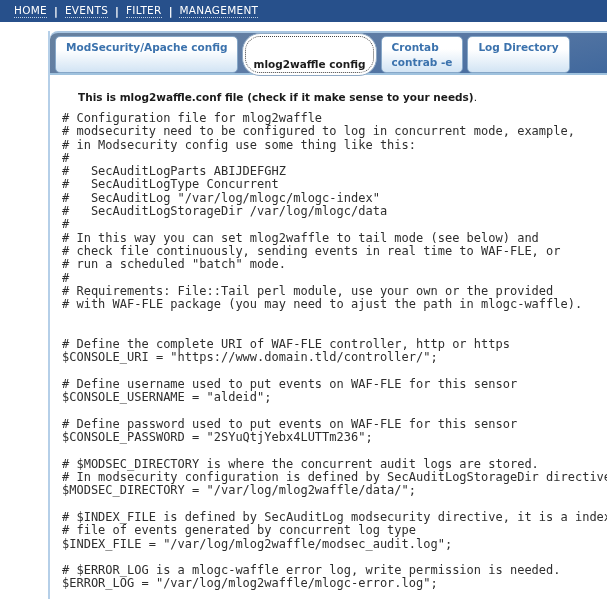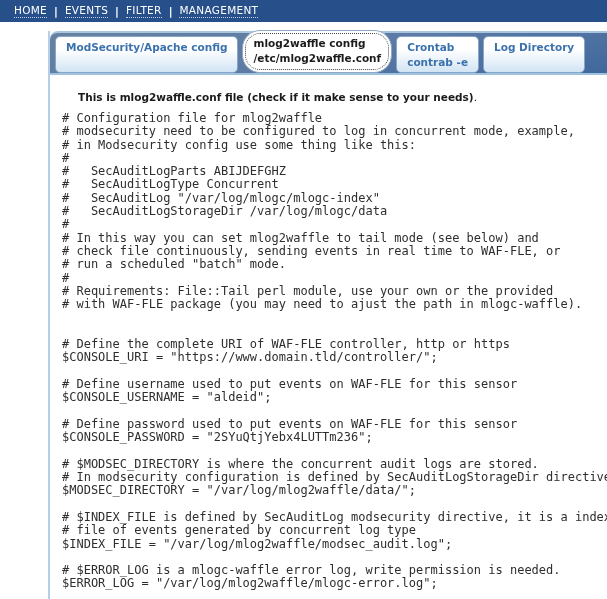--- a/index.html
+++ b/index.html
@@ -47,21 +47,21 @@
 
   
   .tabstrip {
     height: 44px;
     box-sizing: border-box;
     background: linear-gradient(168deg, #67819f 0%, #5d7ba5 50%, #40689d 100%);
     border-top: 2px solid #a9c6e1;
     border-bottom: 2px solid #9fc2de;
     border-radius: 8px 0 0 0;
     display: flex;
-    align-items: flex-end;
+    align-items: center;
     padding: 2px 0 0 5px;
     gap: 4px;
     position: relative;
     overflow: visible;
   }
   .tab {
     box-sizing: border-box;
     height: 37px;
     border: 1px solid #86a7c8;
     border-radius: 5px;
@@ -78,21 +78,21 @@
   .tab.active {
     position: relative;
     z-index: 3;
     height: 43px;
     background: #ffffff;
     color: #1c1c1c;
     border: 1px solid #8fa9c4;
     border-radius: 18px;
     outline: 1.5px dotted #444444;
     outline-offset: -4px;
-    padding-top: 5px;
+    padding-top: 23px;
   }
 
   
   .content {
     padding: 16px 8px 0 12px;
   }
   .intro {
     margin: 0 0 9px 16px;
     font-size: 10.5px;
     color: #1a1a1a;
@@ -123,21 +123,20 @@
 <div class="gap"></div>
 
 <div class="outer">
 
   <div class="tabstrip">
     <div class="tab">
       <span class="tab-line">ModSecurity/Apache config</span>
     </div>
     <div class="tab active">
       <span class="tab-line">mlog2waffle config</span>
-      <span class="tab-line">/etc/mlog2waffle.conf</span>
     </div>
     <div class="tab">
       <span class="tab-line">Crontab</span>
       <span class="tab-line">contrab -e</span>
     </div>
     <div class="tab">
       <span class="tab-line">Log Directory</span>
       <span class="tab-line"></span>
     </div>
   </div>

